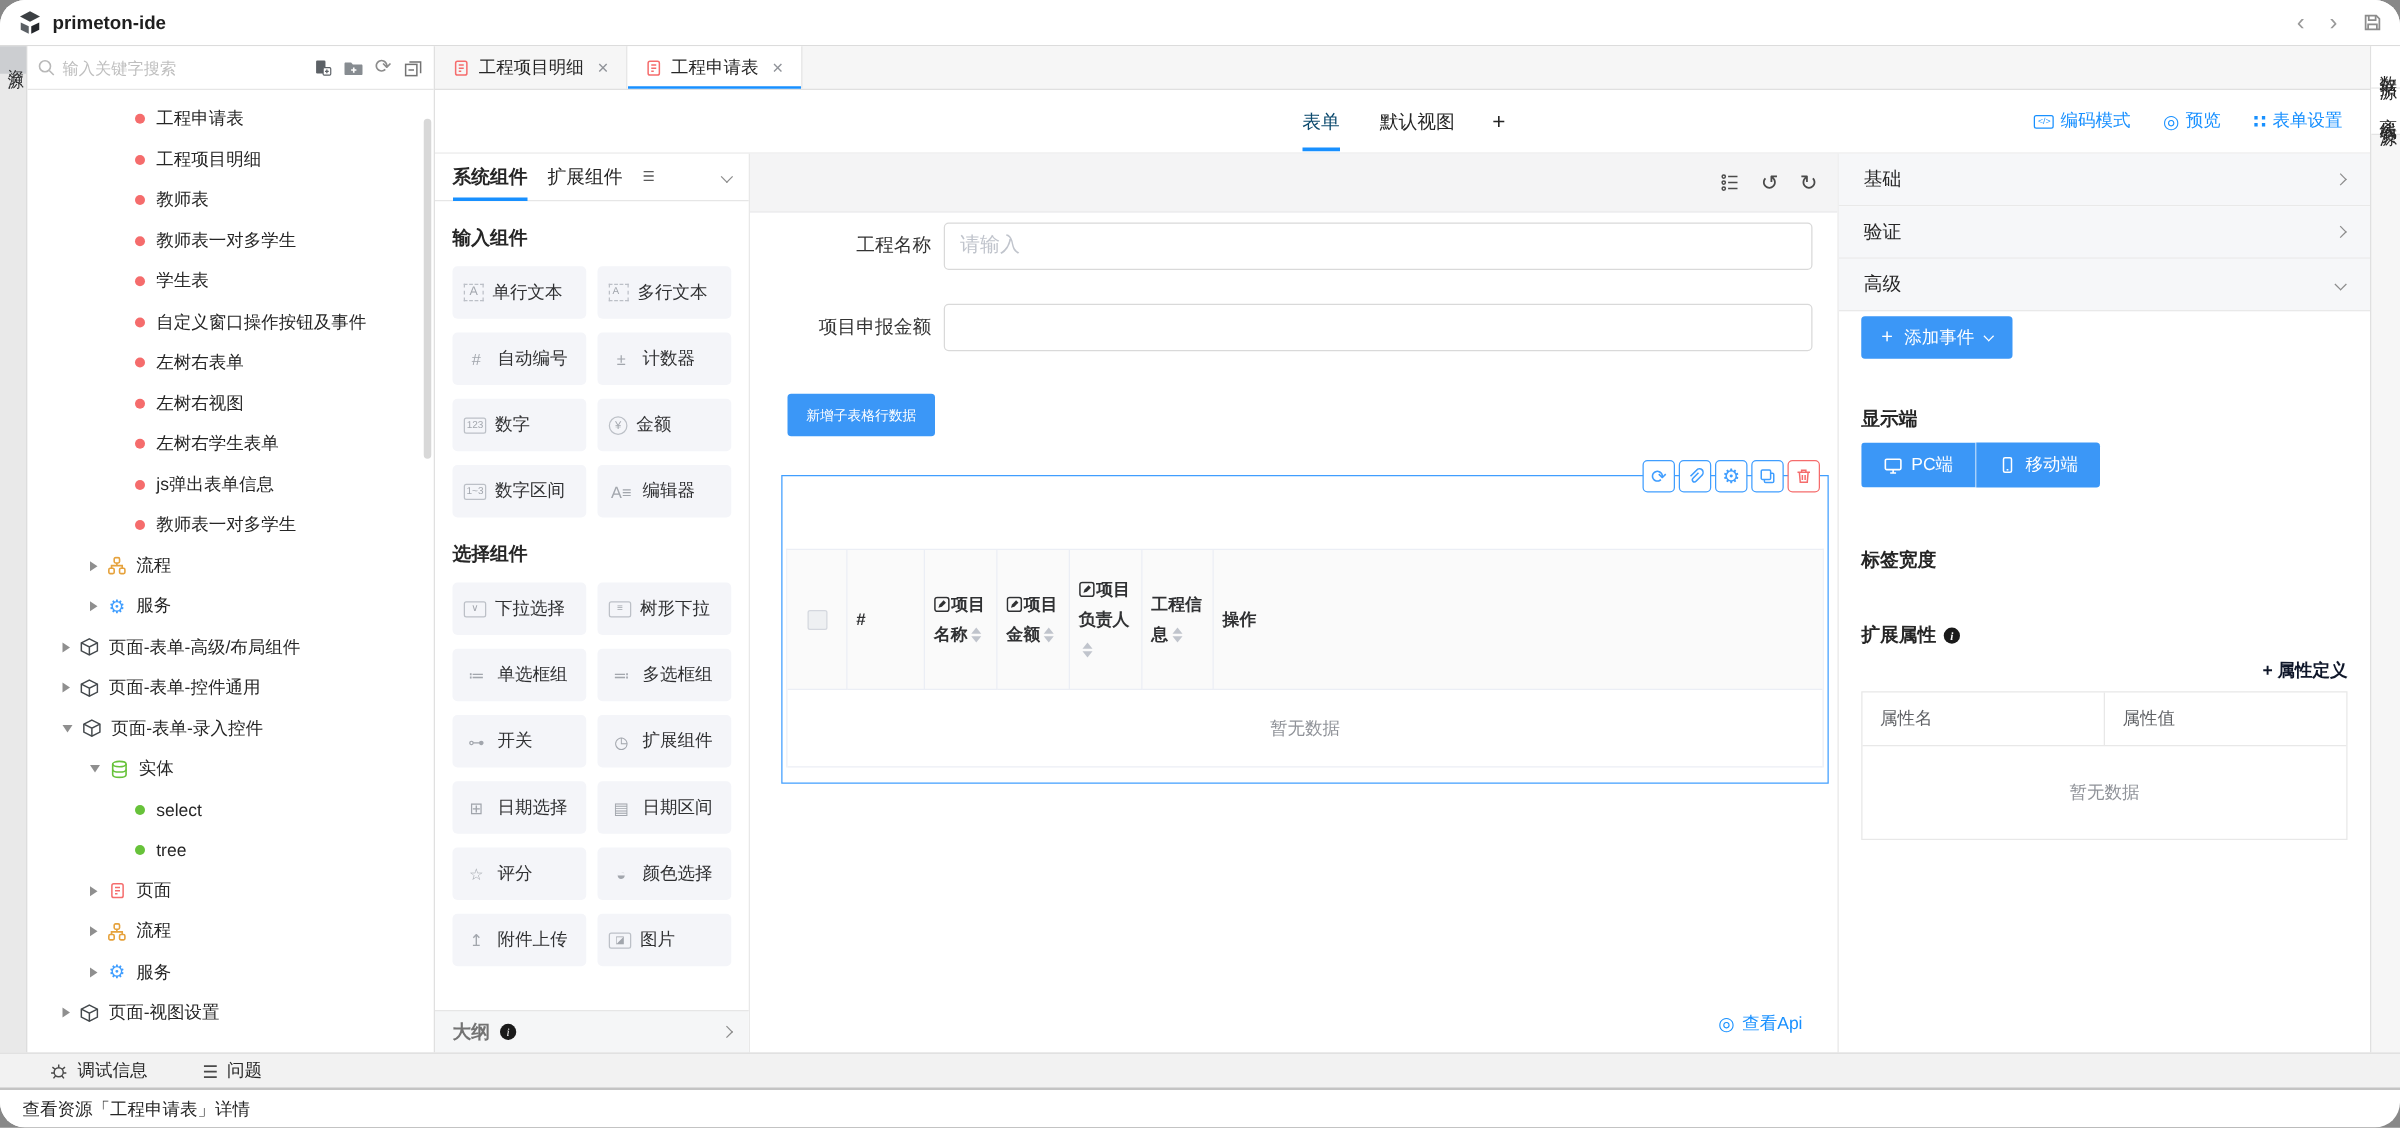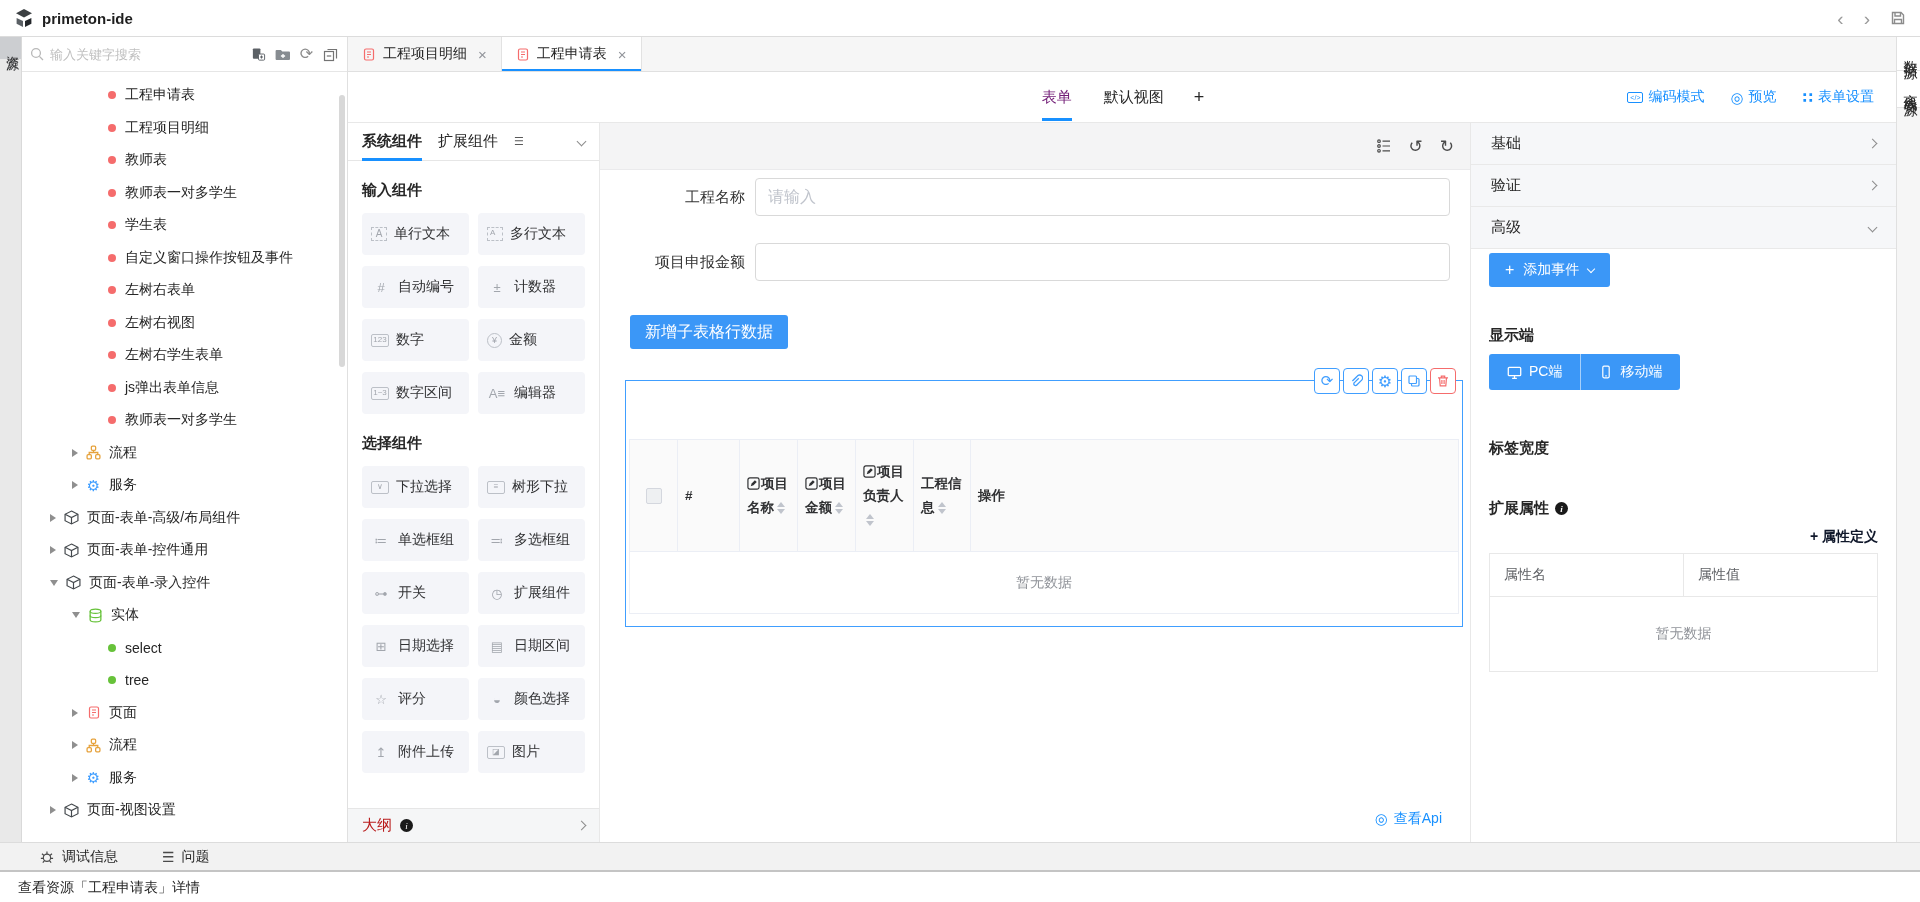--- a/index.html
+++ b/index.html
@@ -1,18 +1,18 @@
 <!DOCTYPE html>
 <html><head>
 <meta charset="utf-8">
 <style>
   * { margin:0; padding:0; box-sizing:border-box; }
   html,body { background:#888; }
   body { font-family:"Liberation Sans","DejaVu Sans",sans-serif; color:#303133; }
-  .app { position:relative; width:1920px; height:902px; background:#fff; overflow:hidden; font-size:14px; }
+  .app { position:relative; width:1920px; height:902px; background:#fff; overflow:hidden; font-size:14px;border-radius:20px; }
 
   
   .titlebar { position:absolute; top:0; left:0; width:1920px; height:37px; background:#fff; border-bottom:1px solid #dcdcdc; display:flex; align-items:center; padding:0 14px; }
   .titlebar .logo { width:20px; height:20px; flex:none; }
   .titlebar .app-title { margin-left:8px; font-size:15px; font-weight:700; color:#1f1f1f; }
   .titlebar .tb-right { margin-left:auto; display:flex; align-items:center; gap:20px; color:#9a9a9a; }
   .tb-nav { font-size:19px; line-height:1; cursor:pointer; color:#9a9a9a; }
 
   
   .left-rail { position:absolute; top:37px; left:0; width:22px; height:805px; background:#e9e9e9; border-right:1px solid #d9d9d9; }
@@ -40,21 +40,21 @@
   
   .tabstrip { position:absolute; top:37px; left:348px; width:1548px; height:35px; background:#f6f6f6; border-bottom:1px solid #e0e0e0; display:flex; }
   .etab { display:flex; align-items:center; padding:0 14px; gap:7px; border-right:1px solid #e2e2e2; cursor:pointer; font-size:14px; color:#262626; }
   .etab.active { background:#fff; box-shadow:inset 0 -2px 0 #1890ff; }
   .etab .close { color:#909399; font-size:15px; margin-left:4px; }
 
   
   .viewbar { position:absolute; top:72px; left:348px; width:1548px; height:51px; background:#fff; border-bottom:1px solid #e8e8e8; display:flex; align-items:center; }
   .vtabs { position:absolute; left:0; right:0; display:flex; justify-content:center; gap:28px; align-items:center; }
   .vtab { font-size:15px; color:#262626; cursor:pointer; position:relative; padding:14px 2px; }
-  .vtab.active { color:#701a75; }
+  .vtab.active { color:#0c4a6e; }
   .vtab.active::after { content:""; position:absolute; left:2px; right:2px; bottom:0; height:3px; background:#1890ff; }
   .vtab-add { font-size:18px; color:#262626; cursor:pointer; }
   .vactions { margin-left:auto; display:flex; gap:26px; padding-right:22px; position:relative; z-index:1; }
   .vaction { color:#1890ff; font-size:14px; display:flex; align-items:center; gap:5px; cursor:pointer; }
   .code-badge { border:1px solid #1890ff; border-radius:2px; font-size:7px; padding:1px 2px; line-height:1; }
   .grid-badge { font-size:15px; line-height:1; font-weight:700; }
 
   
   .palette { position:absolute; top:123px; left:348px; width:252px; height:719px; background:#fff; border-right:1px solid #e8e8e8; }
   .pal-head { height:38px; border-bottom:1px solid #e6e6e6; display:flex; align-items:center; padding:0 14px; gap:16px; }
@@ -67,33 +67,33 @@
   .pal-section-title { font-size:15px; font-weight:700; color:#262626; margin:20px 0 13px 14px; }
   .pal-grid { display:grid; grid-template-columns:1fr 1fr; gap:11px 9px; padding:0 14px; }
   .pal-item { height:42px; background:#f4f5f9; border-radius:4px; display:flex; align-items:center; padding-left:9px; cursor:grab; }
   .pal-item .plabel { font-size:14px; color:#303133; }
   .pi { min-width:20px; display:inline-flex; justify-content:center; align-items:center; color:#a2a6ad; font-size:13px; margin-right:7px; flex:none; line-height:1; }
   .pi.box { border:1px solid #bcc0c7; border-radius:2px; min-width:18px; height:13px; font-size:8px; padding:0 1px; }
   .pi.dashed { border:1px dashed #bcc0c7; min-width:16px; height:14px; font-size:10px; }
   .pi.dashed-sm { border:1px dashed #bcc0c7; min-width:16px; height:14px; font-size:8px; align-items:flex-start; justify-content:flex-start; padding:1px 0 0 2px; }
   .pi.circle { border:1px solid #bcc0c7; border-radius:50%; min-width:15px; height:15px; font-size:9px; }
   .pal-foot { position:absolute; bottom:0; left:0; right:0; height:34px; background:#f5f6f7; border-top:1px solid #e6e6e6; display:flex; align-items:center; padding:0 14px; gap:8px; }
-  .pal-foot .flabel { font-size:15px; font-weight:400; color:#b91c1c; }
+  .pal-foot .flabel { font-size:15px; font-weight:700; color:#737373; }
   .info-ic { width:13px; height:13px; border-radius:50%; background:#1a1a1a; color:#fff; font-size:9px; font-style:italic; font-family:"Liberation Serif",serif; display:inline-flex; align-items:center; justify-content:center; }
   .pal-foot .chev { margin-left:auto; }
 
   
   .canvas { position:absolute; top:123px; left:600px; width:870px; height:719px; background:#fff; }
   .canvas-toolbar { height:47px; background:#f4f4f5; border-bottom:1px solid #eaeaec; display:flex; justify-content:flex-end; align-items:center; gap:17px; padding-right:16px; color:#4a4a4a; }
   .ct-ic { font-size:17px; line-height:1; cursor:pointer; display:flex; align-items:center; }
   .f-row { position:absolute; left:0; right:20px; display:flex; }
   .f-label { width:145px; text-align:right; font-size:15px; color:#333; line-height:38px; flex:none; }
   .f-input { flex:1; margin-left:10px; height:38px; border:1px solid #d9d9d9; border-radius:4px; padding:0 12px; font-size:16px; color:#333; outline:none; background:#fff; font-family:inherit; }
   .f-input::placeholder { color:#c0c4cc; }
-  .btn-primary { background:#3b97f7; color:#fff; border:none; border-radius:3px; font-size:16px; font-family:inherit; cursor:pointer; }
+  .btn-primary { background:#3b97f7; color:#fff; border:none; border-radius:3px; font-size:11px; font-family:inherit; cursor:pointer; }
   .add-row-btn { position:absolute; top:192px; left:30px; height:34px; padding:0 15px; }
   .widget { position:absolute; top:257px; left:25px; right:7px; height:247px; border:1px solid #409eff; background:#fff; }
   .widget-actions { position:absolute; top:-13px; right:6px; display:flex; gap:3px; }
   .wa-btn { width:26px; height:26px; background:#fff; border:1px solid #409eff; border-radius:4px; display:flex; align-items:center; justify-content:center; color:#409eff; font-size:14px; cursor:pointer; }
   .wa-btn.danger { border-color:#f56c6c; color:#f56c6c; }
   .sub-table { position:absolute; top:58px; left:3px; right:3px; border:1px solid #ebeef5; border-bottom:none; }
   .st-header { display:flex; background:#fafafa; }
   .st-hcell { border-right:1px solid #ebeef5; border-bottom:1px solid #ebeef5; padding:8px 7px; font-size:13.5px; font-weight:700; color:#303133; line-height:1.75; display:flex; align-items:center; min-height:112px; }
   .st-hcell:last-child { border-right:none; }
   .st-hcell .inner { word-break:break-all; }

